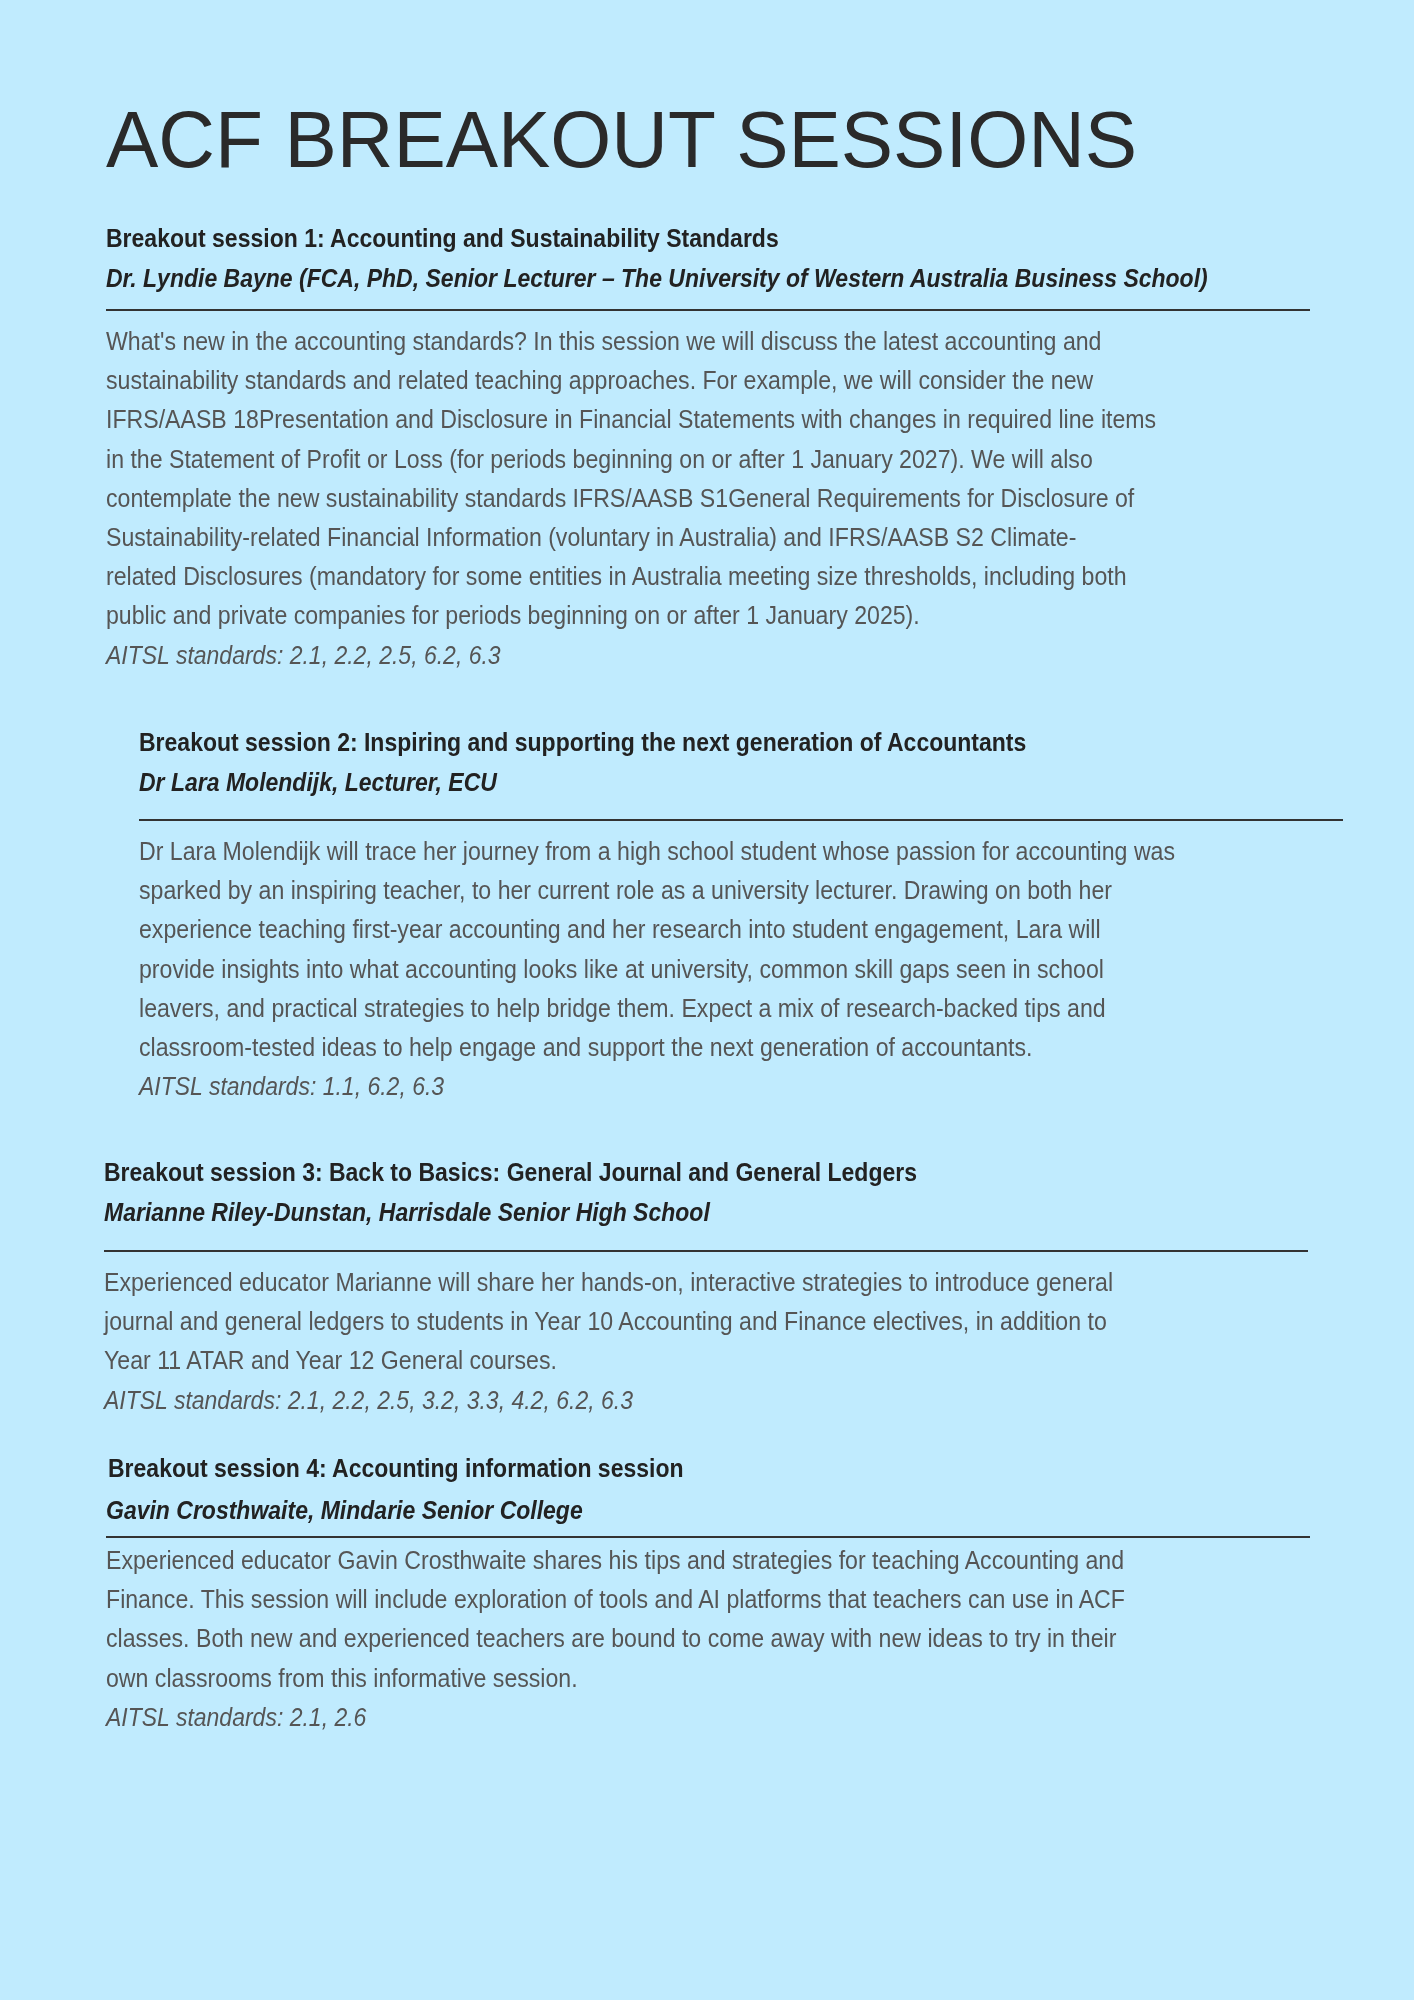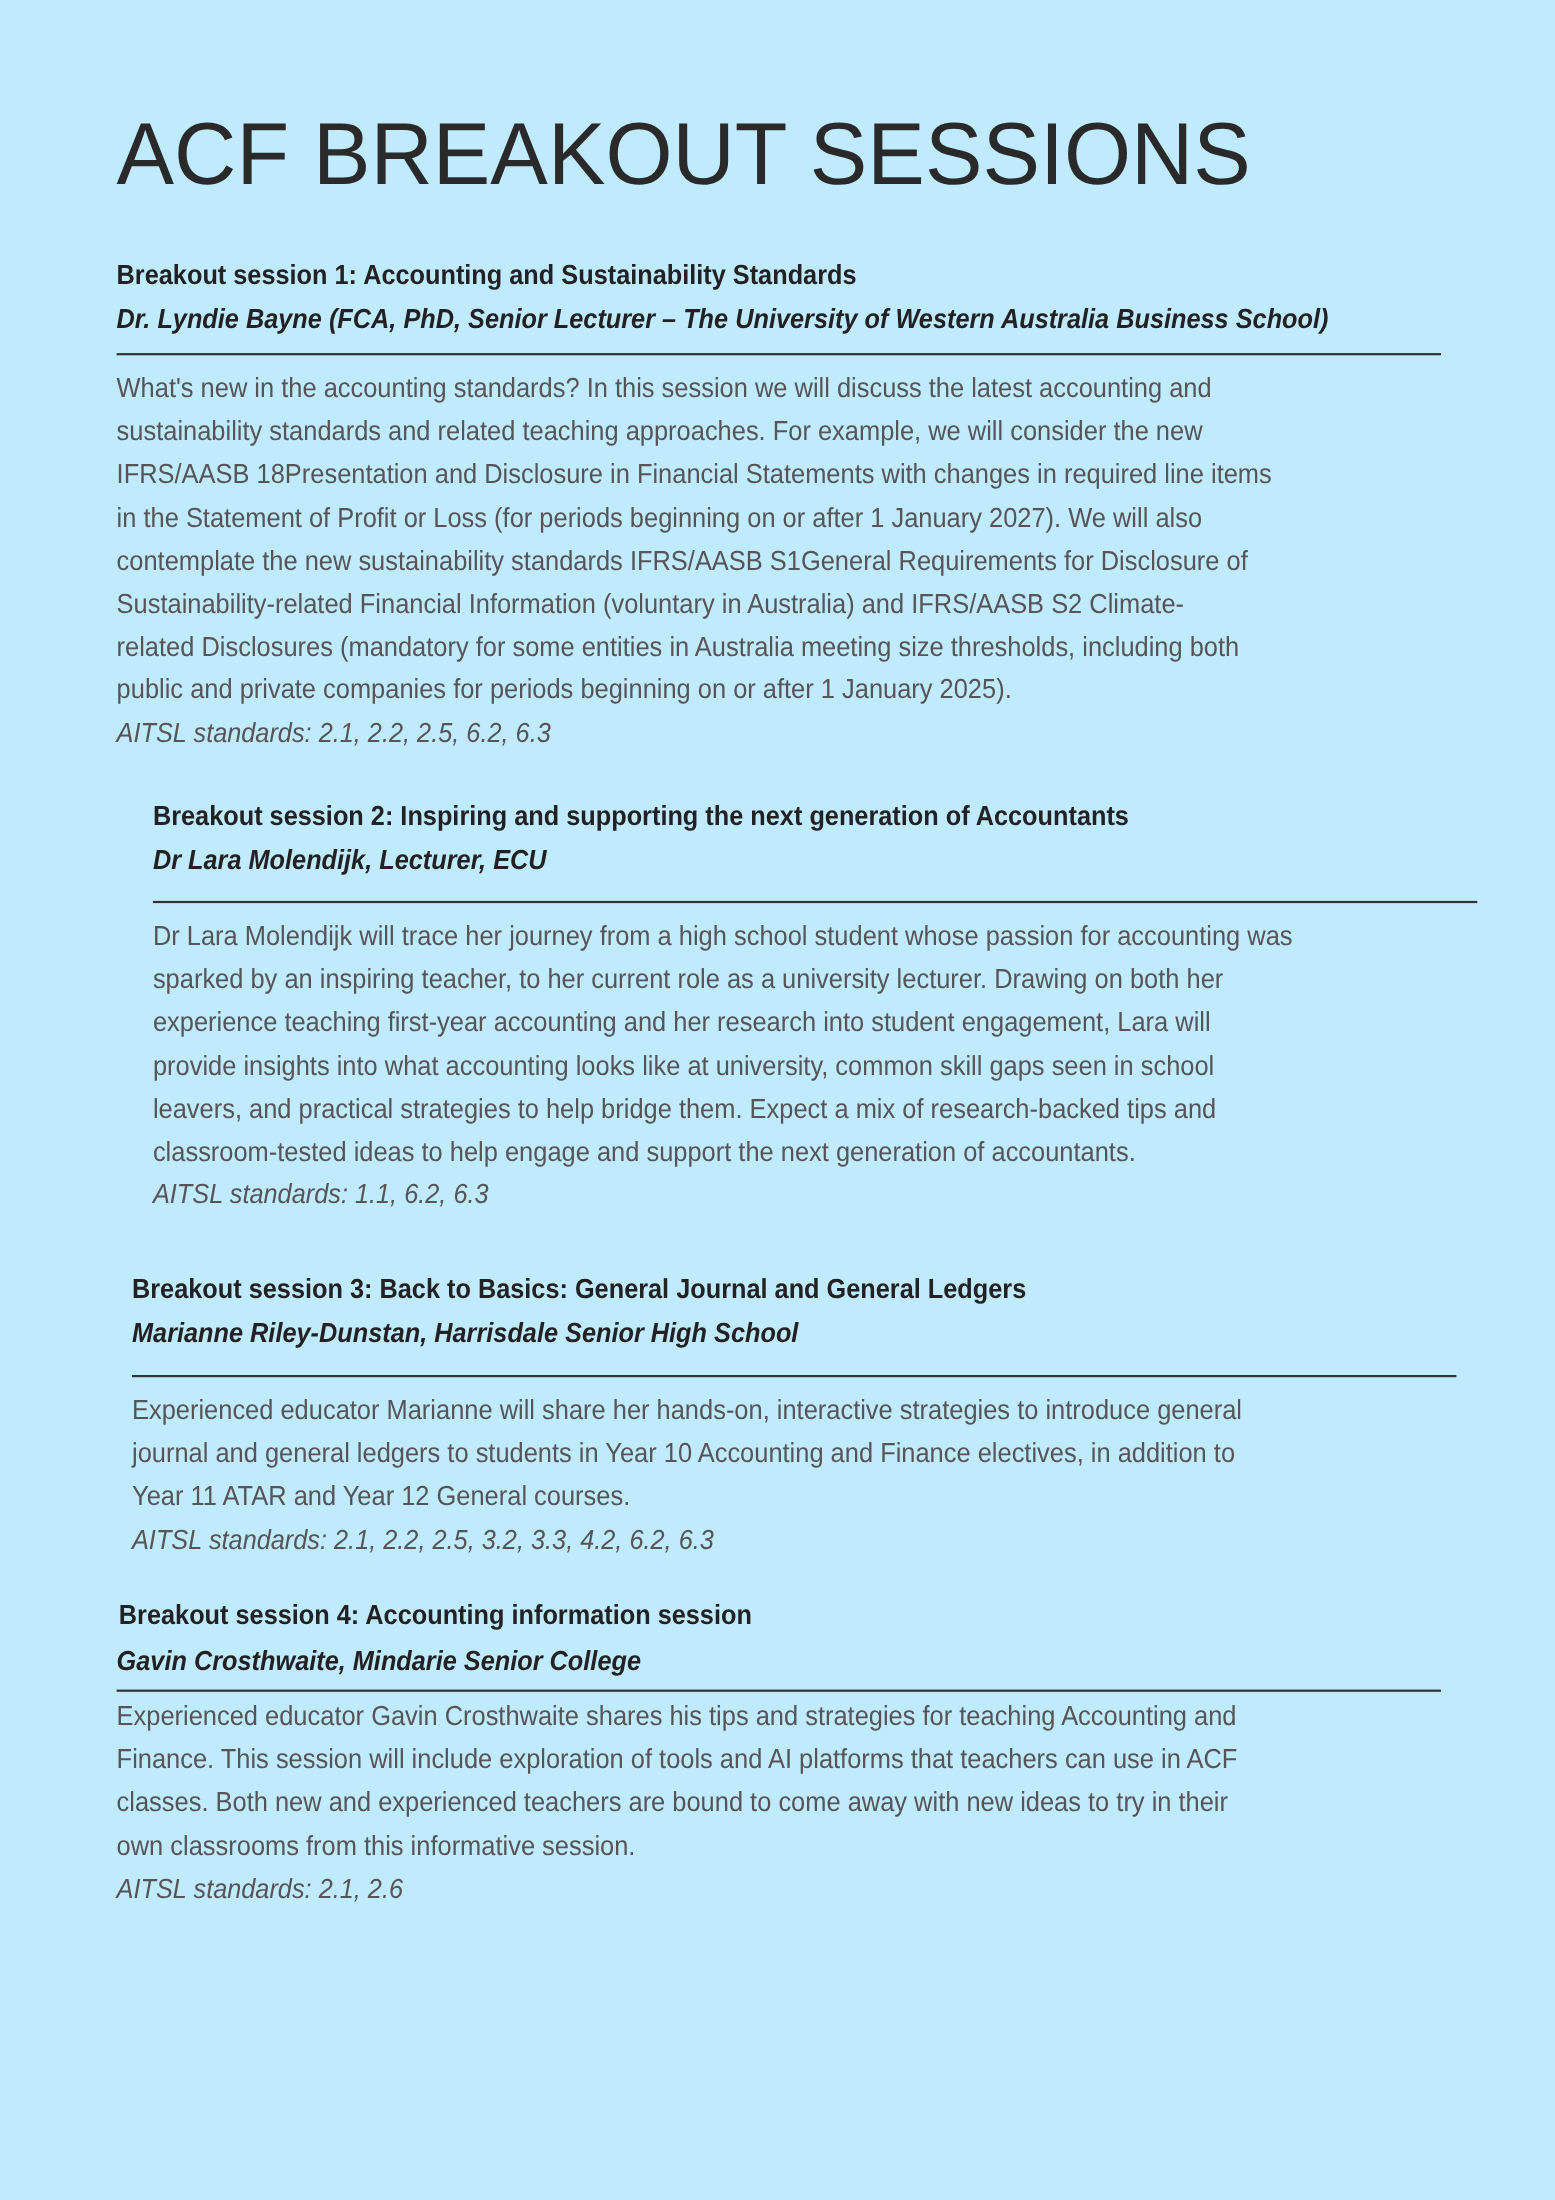--- a/index.html
+++ b/index.html
@@ -79,27 +79,27 @@
       font-style: italic;
       font-size: 25px;
       line-height: 39.2px;
       color: #555;
       margin: 0;
       white-space: nowrap;
       transform: scaleX(0.92);
       transform-origin: left center;
     }
 
-    #s1 { top: 230px; }
+    #s1 { top: 218px; }
     #s1 .session-divider { margin-top: 11px; margin-bottom: 11px; }
 
     #s2 { top: 722px; margin-left: 33px; }
     #s2 .session-divider { margin-top: 17px; margin-bottom: 11px; }
 
-    #s3 { top: 1152px; left: 120px; }
+    #s3 { top: 1152px; left: 104px; }
     #s3 .session-divider { margin-top: 18px; margin-bottom: 11px; }
 
     #s4 { top: 1448px; }
     #s4 .session-heading { margin-left: 2px; }
     #s4 .session-speaker { margin-top: 2px; }
     #s4 .session-divider { margin-top: 6px; margin-bottom: 3px; left: 0; }
   </style>
 </head>
 <body style="background: rgb(192, 235, 254);">
 

